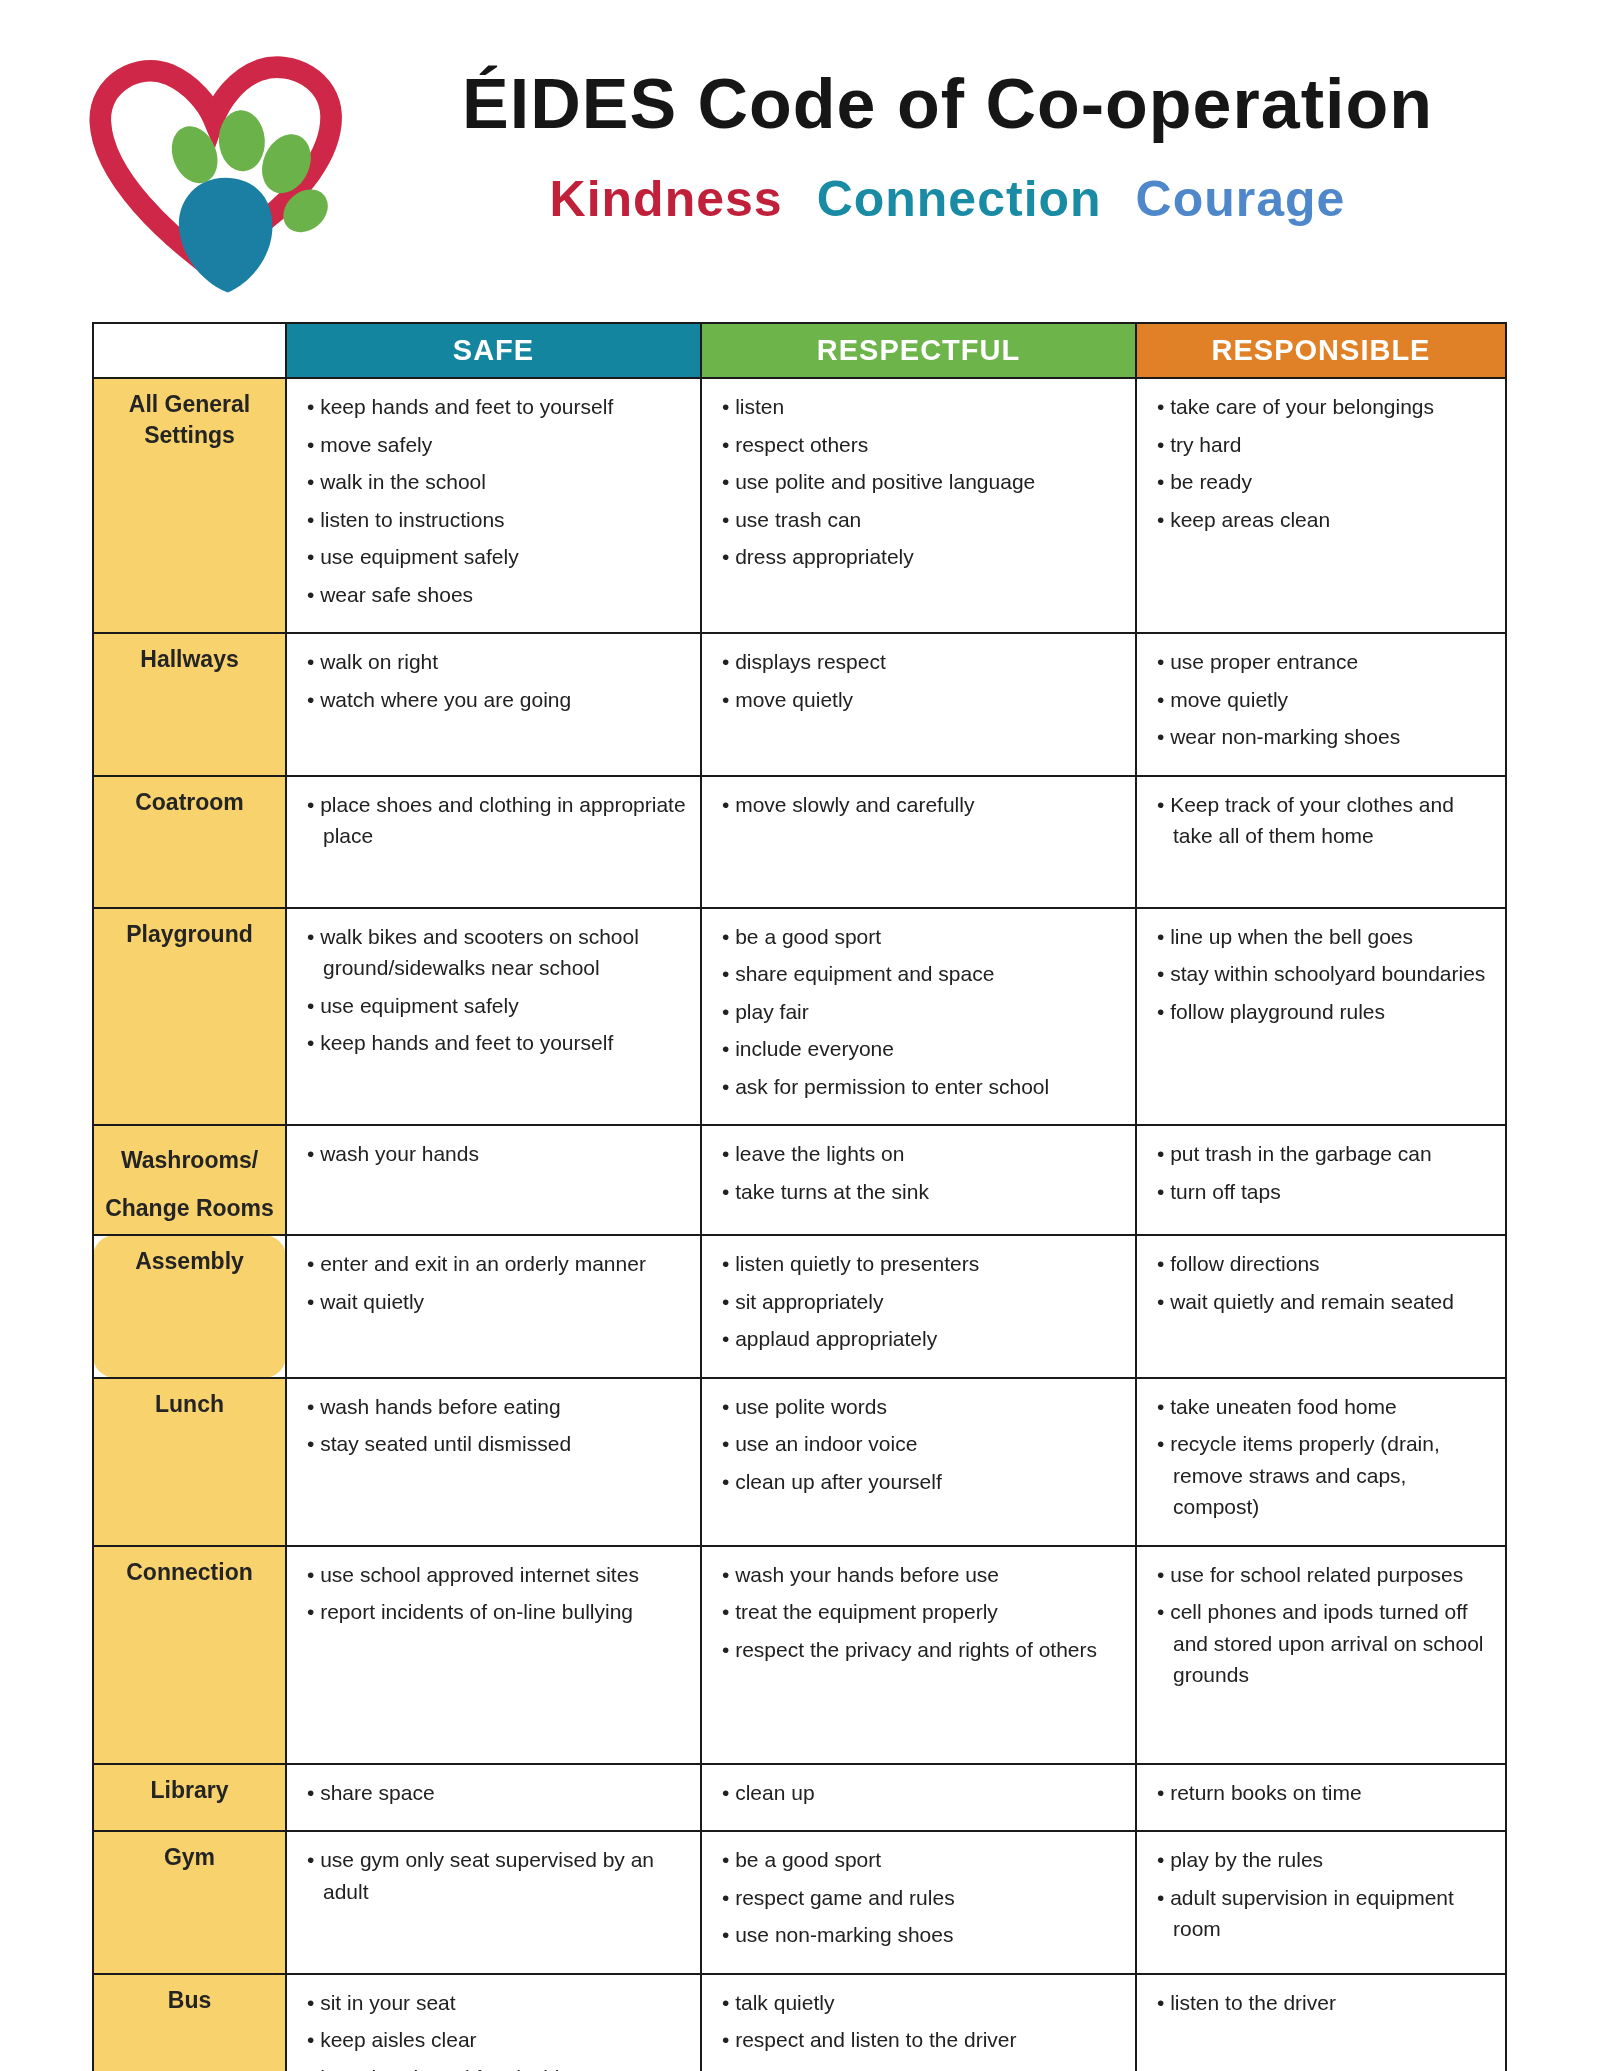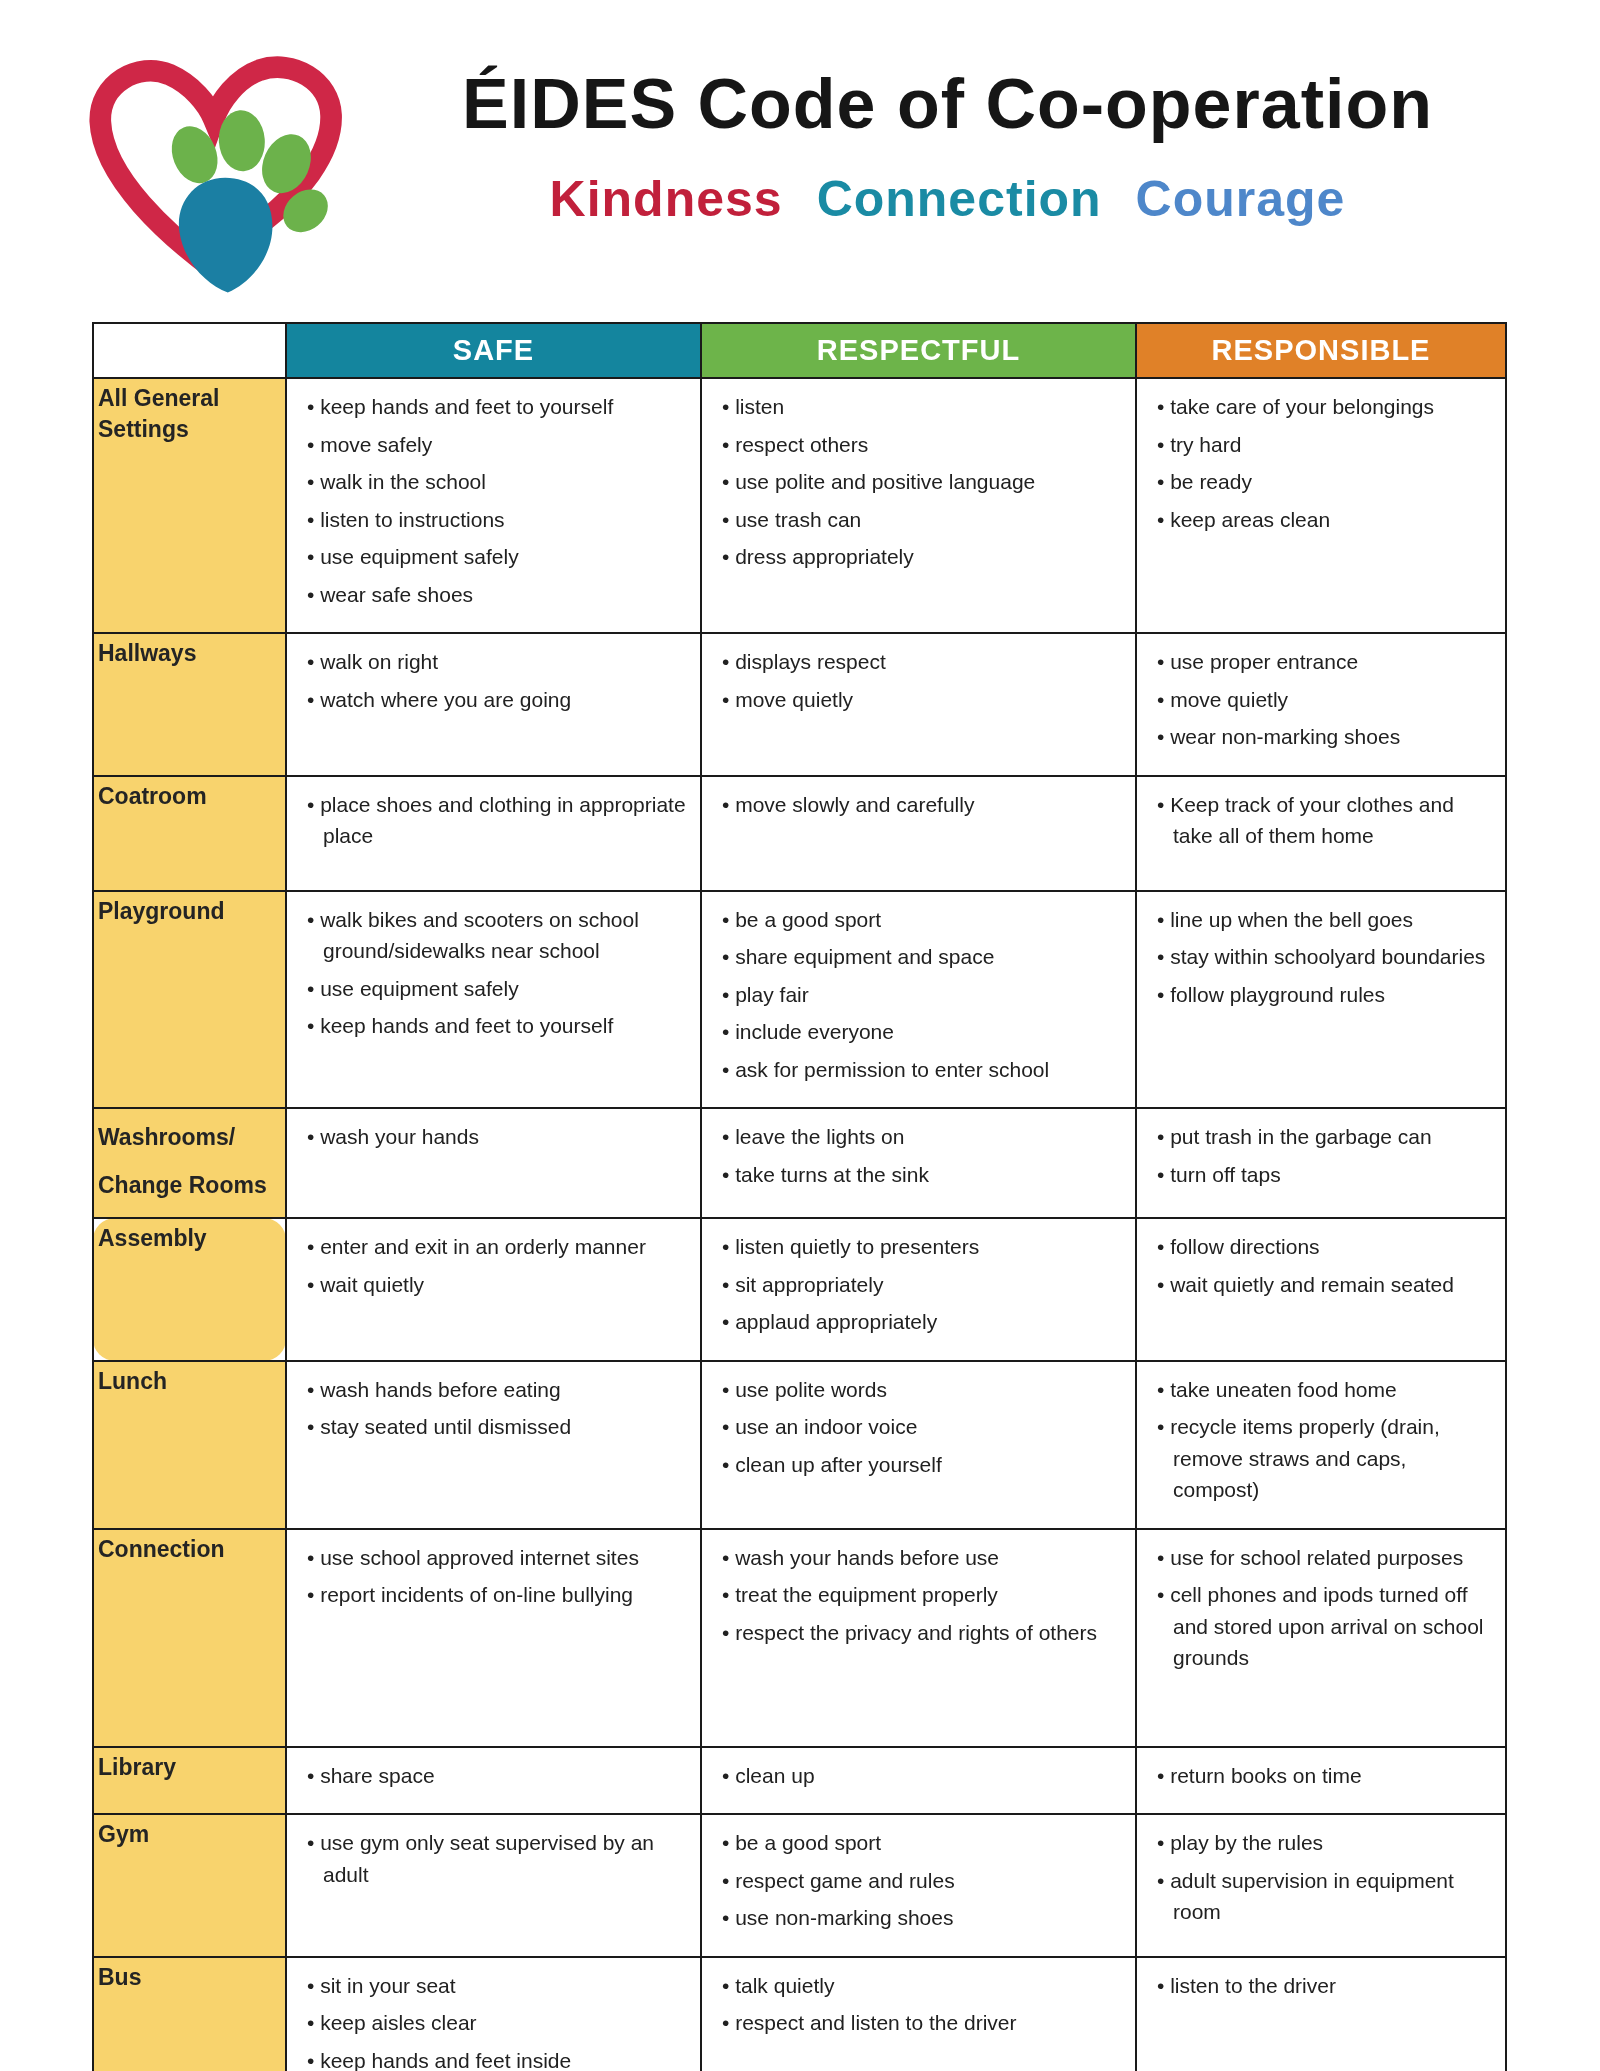--- a/index.html
+++ b/index.html
@@ -32,35 +32,35 @@
   .code-table col.c-safe { width: 415px; }
   .code-table col.c-respectful { width: 435px; }
   .code-table col.c-responsible { width: 370px; }
 
   .code-table th, .code-table td { border: 2px solid #1a1a1a; vertical-align: top; }
   .code-table thead th { height: 55px; vertical-align: middle; text-align: center;
     color: #ffffff; font-size: 29px; font-weight: bold; letter-spacing: 1px; }
   .code-table thead th.corner { background: #ffffff; }
 
   td.rowlabel {
-    font-weight: bold; font-size: 23px;
-    padding: 4px 4px 0 4px; line-height: 1.35; color: #242424;
+    text-align: center; font-weight: bold; font-size: 23px;
+    padding: 10px 4px 0 4px; line-height: 1.35; color: #242424;
   }
   td.cell { background: #ffffff; padding: 8px 8px 16px 14px; }
   td.cell ul { list-style: none; }
   td.cell li {
     font-size: 21px; line-height: 1.5; margin: 4px 0 6px 0;
     padding-left: 22px; text-indent: -16px; color: #212121;
   }
   td.cell li::before { content: "\2022\00a0"; }
 
   
   tbody tr:nth-child(1) td { height: 220px; }
   tbody tr:nth-child(2) td { height: 112px; }
-  tbody tr:nth-child(3) td { height: 115px; margin-top: 29px; }
+  tbody tr:nth-child(3) td { height: 132px; margin-top: 29px; }
   tbody tr:nth-child(4) td { height: 190px; }
   tbody tr:nth-child(5) td { height: 110px; }
   tbody tr:nth-child(6) td { height: 130px; }
   tbody tr:nth-child(7) td { height: 155px; }
   tbody tr:nth-child(8) td { height: 218px; }
   tbody tr:nth-child(9) td { height: 57px; }
   tbody tr:nth-child(10) td { height: 130px; }
   tbody tr:nth-child(11) td { height: 158px; }
   tbody tr:nth-child(5) td.rowlabel { line-height: 2.1; }
 </style>

